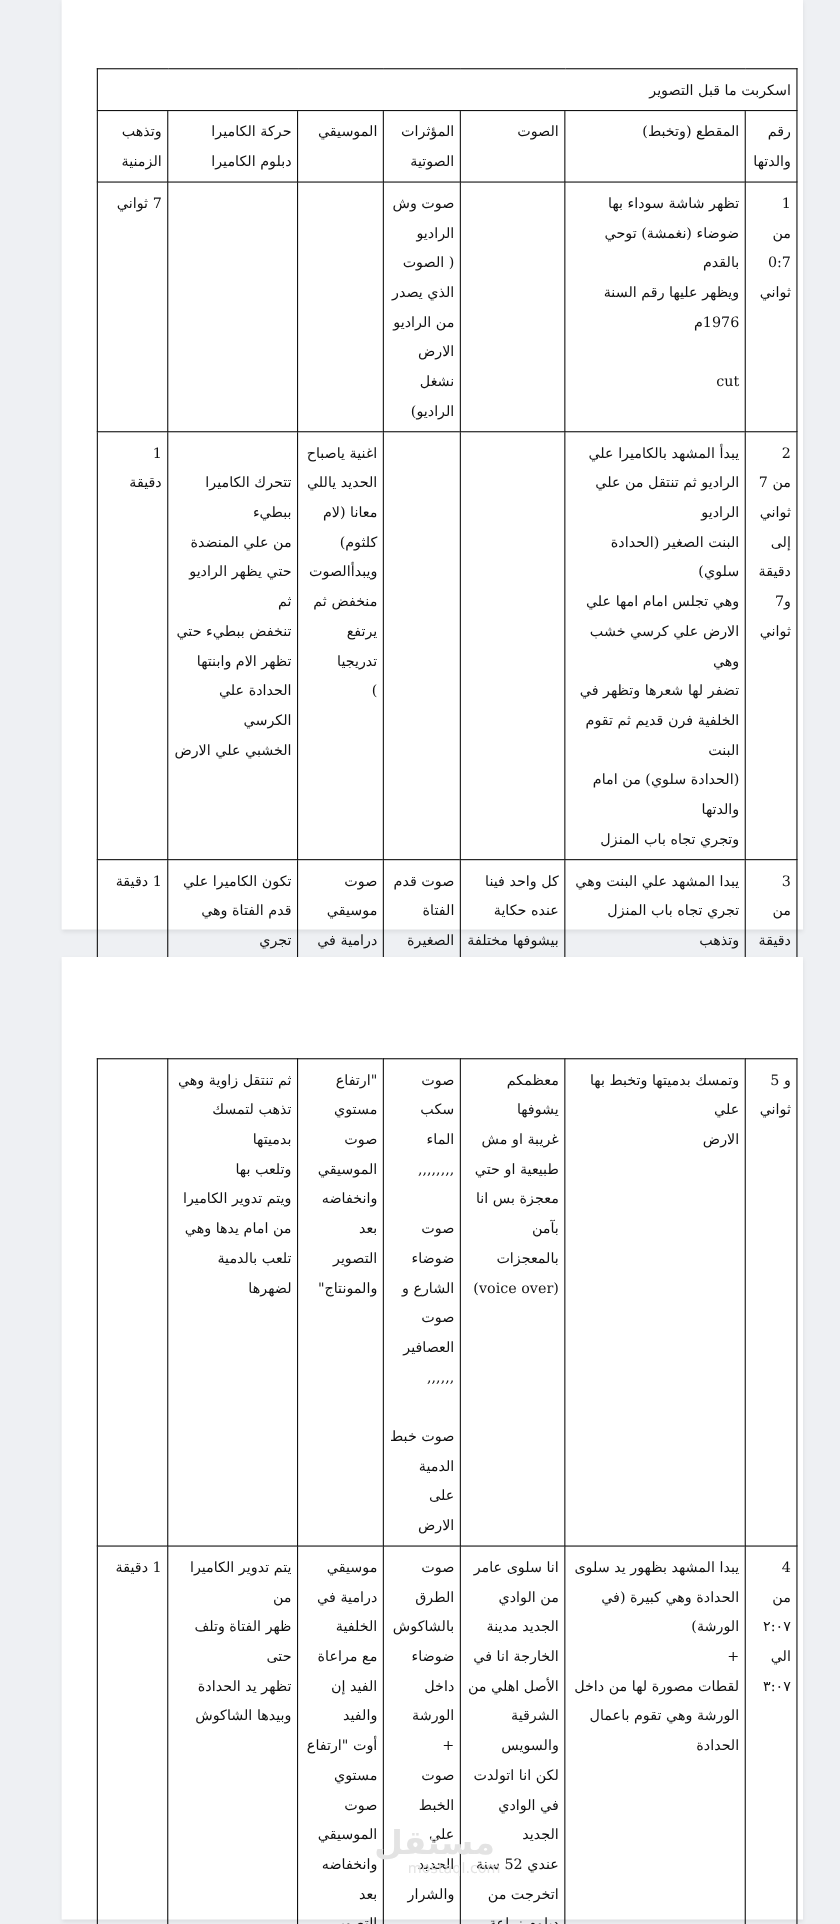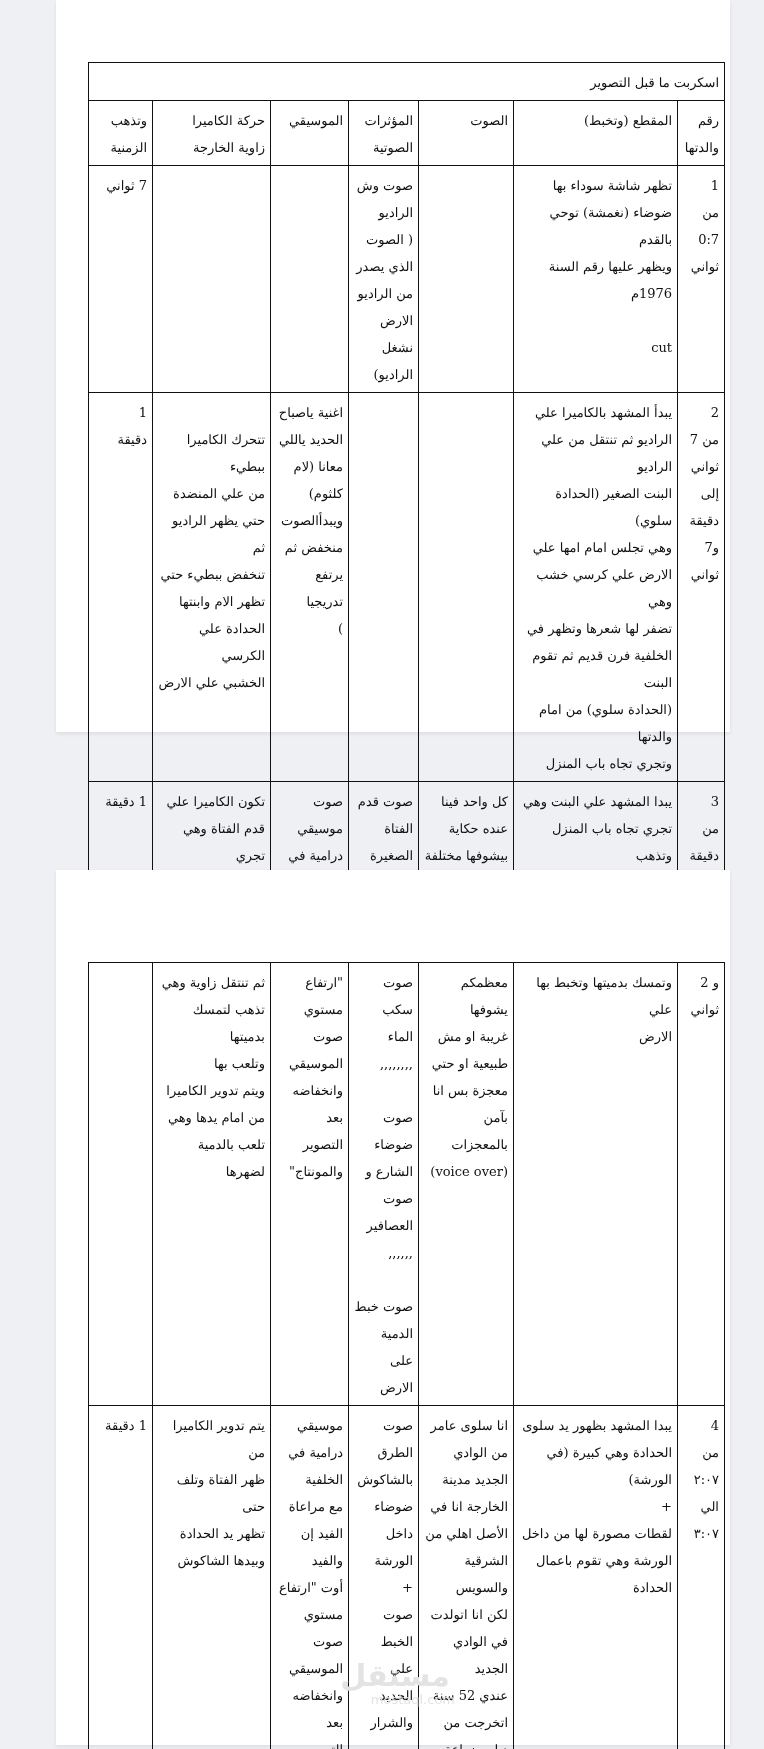--- a/index.html
+++ b/index.html
@@ -3,21 +3,21 @@
 <meta charset="utf-8">
 <style>
   html, body { margin:0; padding:0; }
   body {
     width:764px; height:1749px; background:#eef0f3; position:relative; overflow:hidden;
     font-family:"DejaVu Serif","Liberation Serif",serif;
   }
   .page {
     position:absolute; left:56px; width:674px; background:#ffffff;
   }
-  .page1 { top:0; height:732px; box-shadow:0 2px 4px rgba(0,0,0,0.08); }
+  .page1 { top:0; height:845px; box-shadow:0 2px 4px rgba(0,0,0,0.08); }
   .page2 { top:870px; height:875px; box-shadow:0 2px 4px rgba(0,0,0,0.08); }
   table.script {
     position:absolute; left:32px; width:636px; border-collapse:collapse; direction:rtl;
     table-layout:fixed;
   }
   .page1 table.script { top:62px; }
   .page2 table.script { top:92px; }
   table.script td {
     border:1.3px solid #111; vertical-align:top; padding:6px 5px 4px 5px;
     font-size:13px; line-height:27px; color:#111; text-align:right;
@@ -54,21 +54,21 @@
     </tr>
     <tr style="height:55px">
       <td>رقم
 والدتها</td>
       <td>المقطع  (وتخبط)</td>
       <td>الصوت</td>
       <td>المؤثرات
 الصوتية</td>
       <td>الموسيقي</td>
       <td>حركة الكاميرا
-زاوية الخارجة</td>
+دبلوم الكاميرا</td>
       <td>وتذهب
 الزمنية</td>
     </tr>
     <tr style="height:205px">
       <td class="mid">1
 من
 0:7
 ثواني</td>
       <td>تظهر شاشة سوداء بها
 ضوضاء (نغمشة) توحي بالقدم
@@ -177,21 +177,21 @@
       <col style="width:47px">
       <col style="width:164px">
       <col style="width:95px">
       <col style="width:70px">
       <col style="width:78px">
       <col style="width:118px">
       <col style="width:64px">
     </colgroup>
     <tbody>
         <tr style="height:356px">
-      <td>و 2
+      <td>و 5
 ثواني</td>
       <td>وتمسك بدميتها وتخبط بها علي
 الارض</td>
       <td>معظمكم يشوفها
 غريبة او مش
 طبيعية او حتي
 معجزة بس انا
 بآمن بالمعجزات
 (voice over)</td>
       <td>صوت

